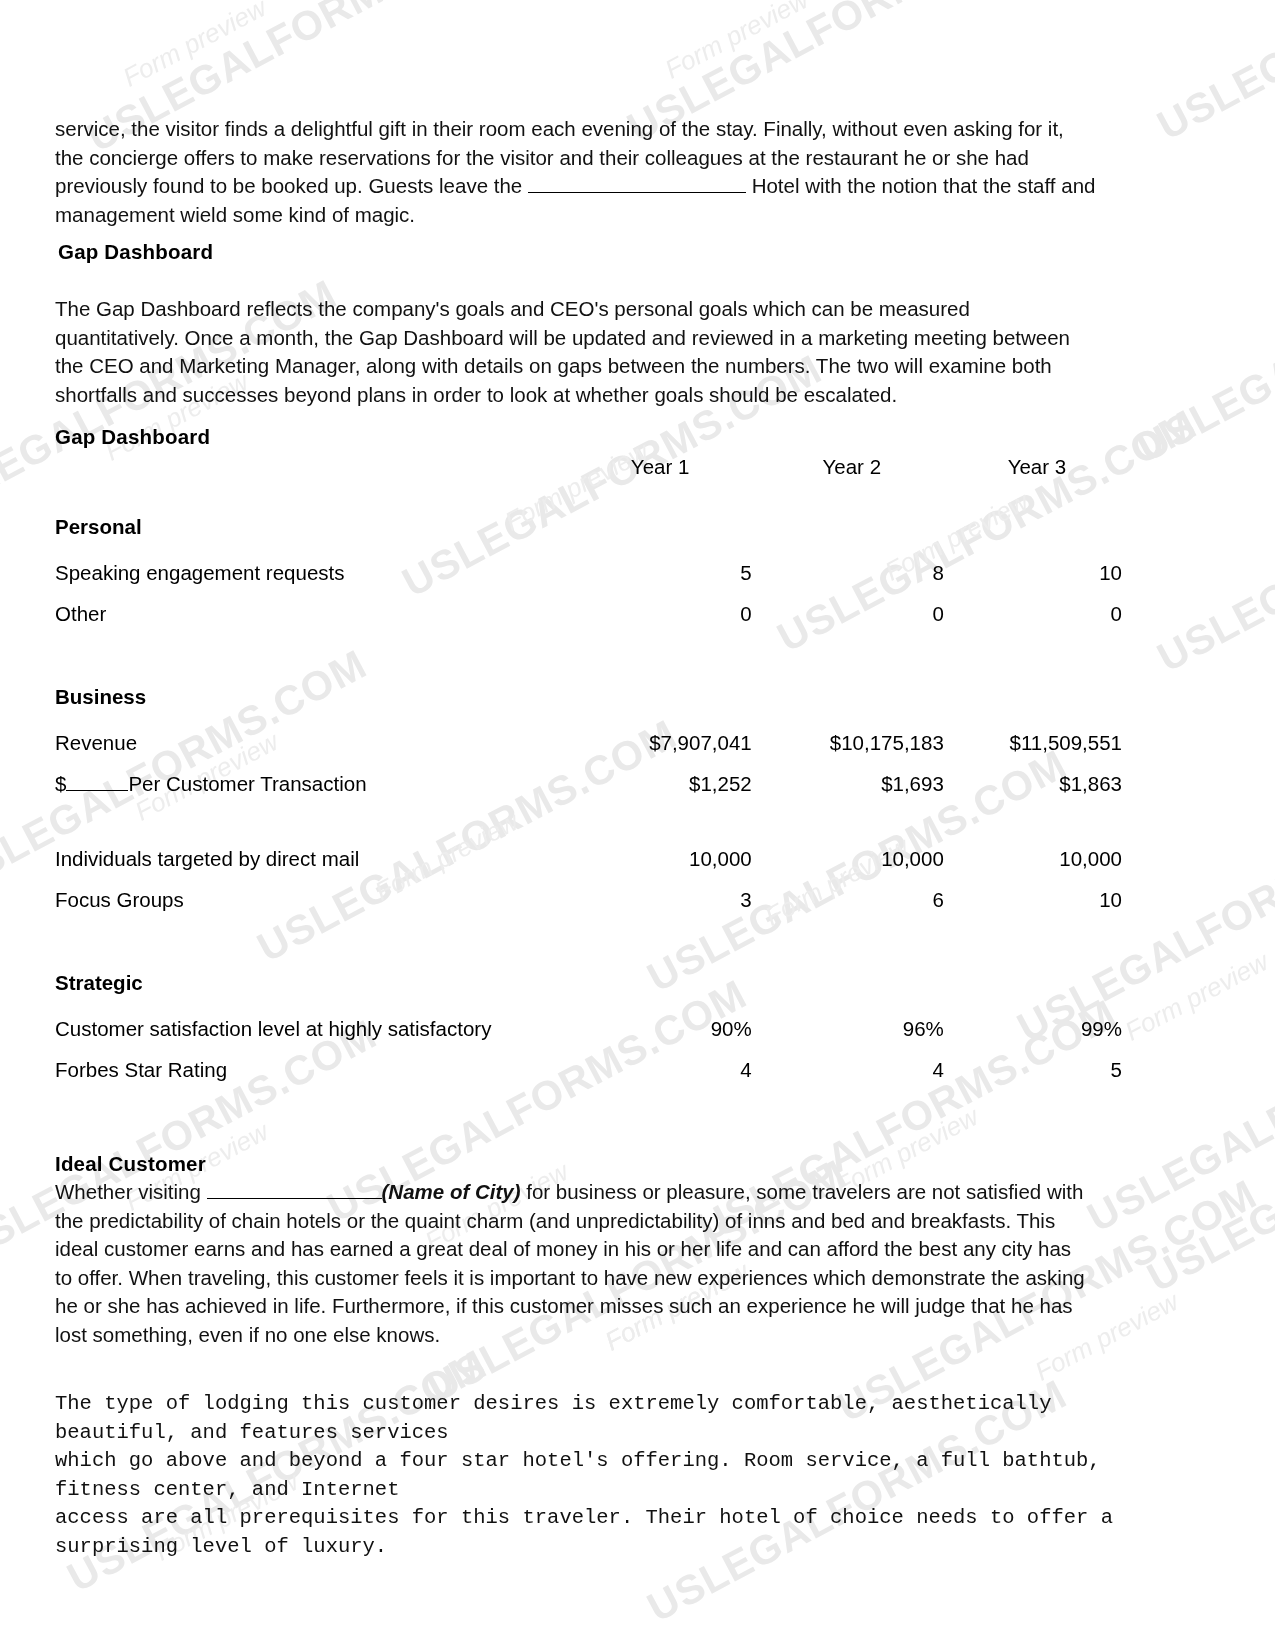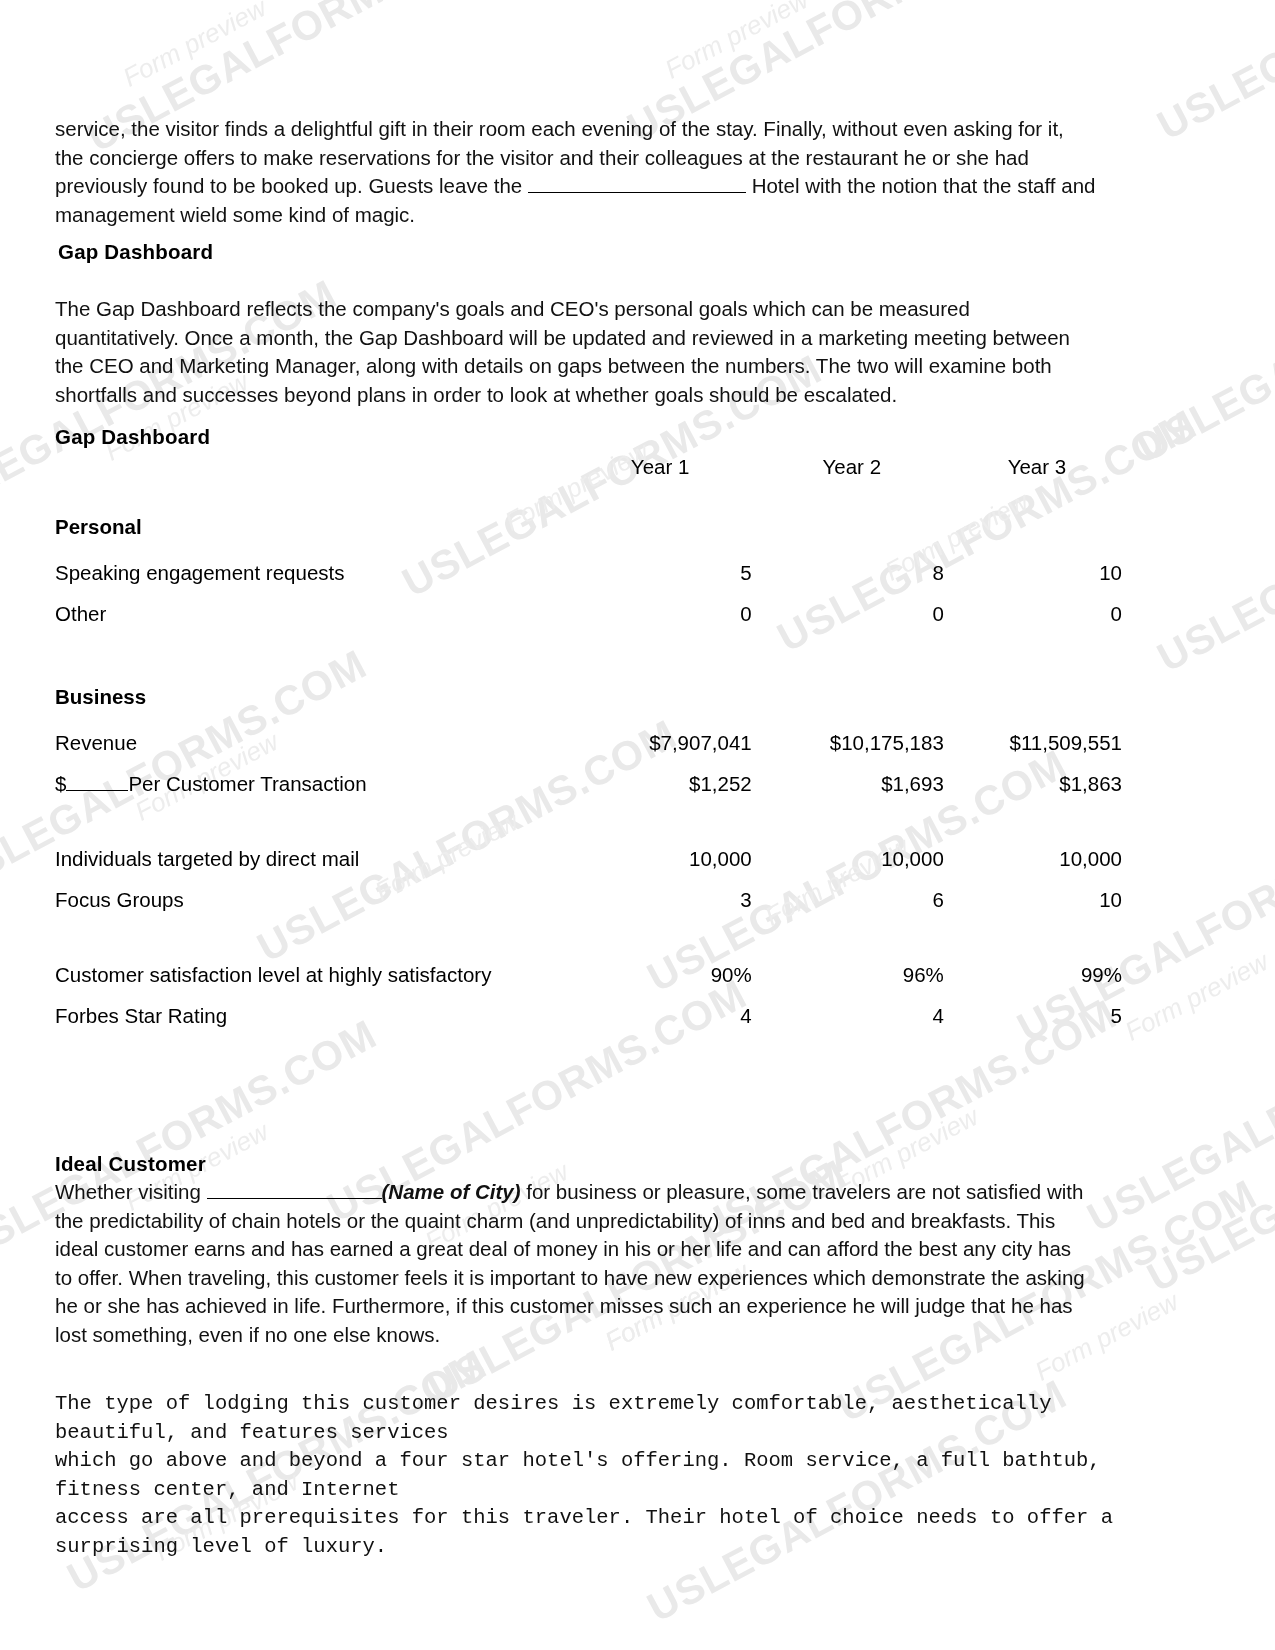--- a/index.html
+++ b/index.html
@@ -259,20 +259,26 @@
           <td class="label">Focus Groups</td>
           <td class="num c1">3</td>
           <td class="num c2">6</td>
           <td class="num c3">10</td>
         </tr>
 
         <tr class="spacer">
             <td colspan="4"></td>
           </tr>
 
+        <tr>
+          <td class="group">Strategic</td>
+          <td class="num c1"></td>
+          <td class="num c2"></td>
+          <td class="num c3"></td>
+        </tr>
         <tr class="row">
           <td class="label">Customer satisfaction level at highly satisfactory</td>
           <td class="num c1">90%</td>
           <td class="num c2">96%</td>
           <td class="num c3">99%</td>
         </tr>
         <tr class="row">
           <td class="label">Forbes Star Rating</td>
           <td class="num c1">4</td>
           <td class="num c2">4</td>

